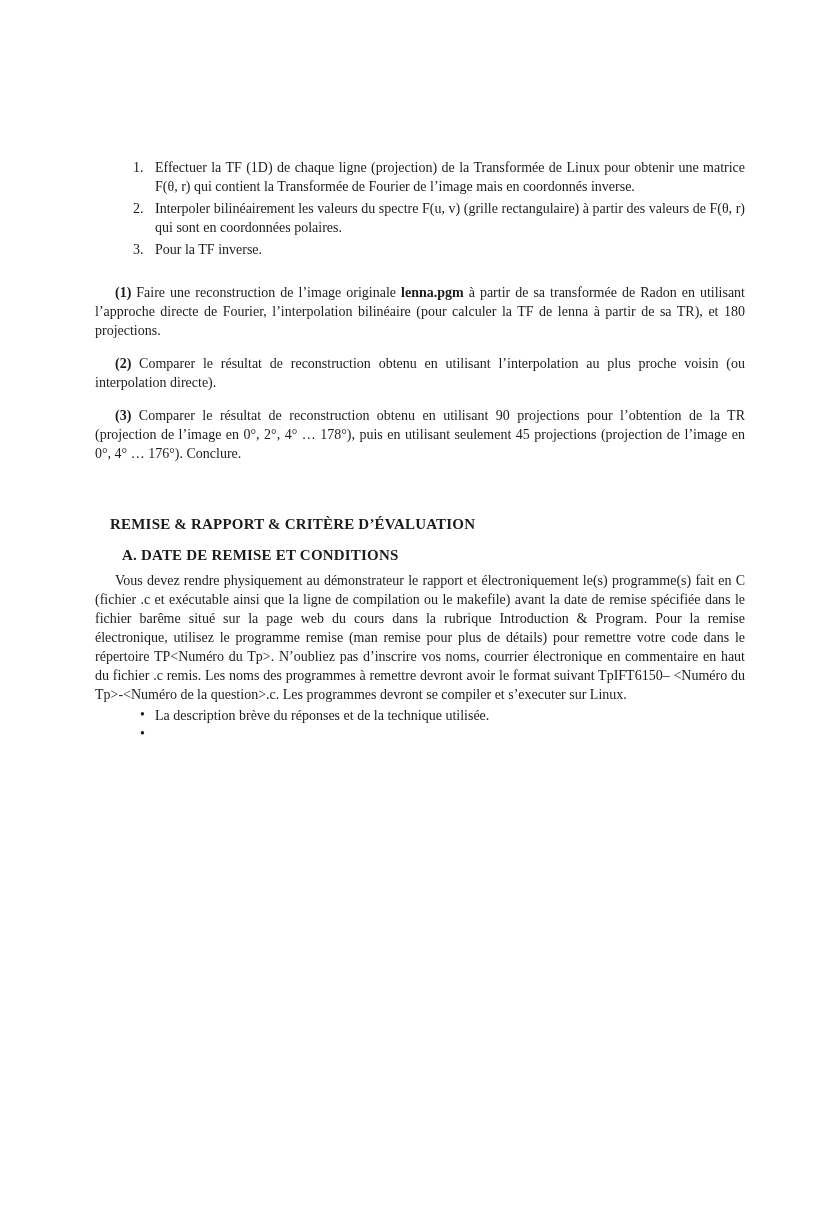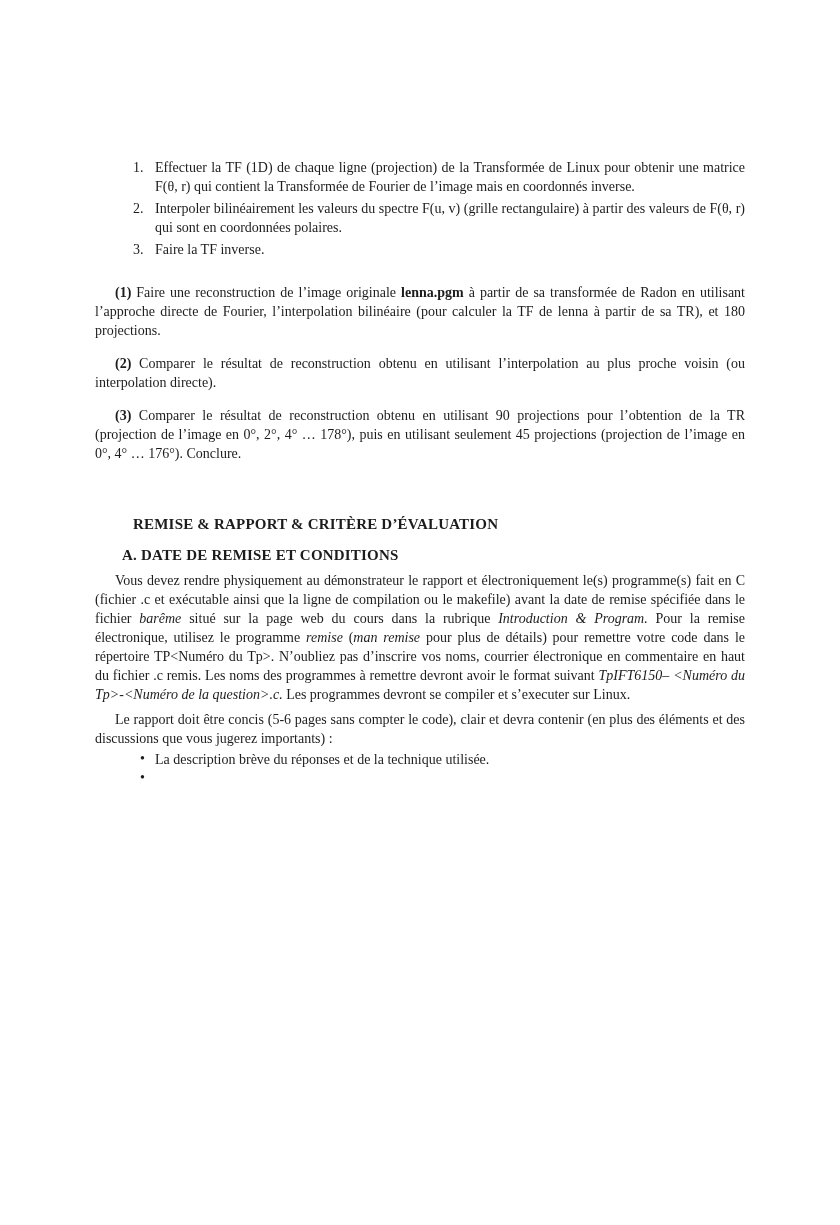--- a/index.html
+++ b/index.html
@@ -38,21 +38,21 @@
   }
   .para {
     text-align: justify;
     text-indent: 20px;
     margin: 14px 0 0 0;
   }
   .para-first { margin-top: 24px; }
   .h1 {
     font-weight: bold;
     font-size: 15px;
-    margin: 52px 0 0 38px;
+    margin: 52px 0 0 15px;
     letter-spacing: 0.2px;
   }
   .h2 {
     font-weight: bold;
     font-size: 15px;
     margin: 12px 0 0 27px;
     letter-spacing: 0.2px;
   }
   .h2-b { margin-top: 8px; }
   .section-body { margin-top: 6px; }
@@ -63,53 +63,52 @@
     text-align: justify;
   }
   .bullet-marker {
     position: absolute;
     left: 45px;
     top: -1px;
   }
   
   .sn { }
   .sb { font-weight: bold; }
-  .si { font-style: italic; }
+  .si { }
   .sm { }
 </style>
 </head>
 <body>
 
 <div class="content">
 
   <div class="olist">
     <div class="olist-item">
       <span class="olist-num">1.</span>
       <span><span class="sn">Effectuer la TF (1D) de chaque ligne (projection) de la Transformée de Linux pour obtenir une matrice </span><span class="sm">F(θ, r)</span><span class="sn"> qui contient la Transformée de Fourier de l’image mais en coordonnés inverse.</span></span>
     </div>
     <div class="olist-item">
       <span class="olist-num">2.</span>
       <span><span class="sn">Interpoler bilinéairement les valeurs du spectre </span><span class="sm">F(u, v)</span><span class="sn"> (grille rectangulaire) à partir des valeurs de </span><span class="sm">F(θ, r)</span><span class="sn"> qui sont en coordonnées polaires.</span></span>
     </div>
     <div class="olist-item">
       <span class="olist-num">3.</span>
-      <span><span class="sn">Faire la TF inverse.</span></span>
+      <span><span class="sn">Pour la TF inverse.</span></span>
     </div>
   </div>
 
   <div class="para para-first"><span class="sb">(1)</span><span class="sn"> Faire une reconstruction de l’image originale </span><span class="sb">lenna.pgm</span><span class="sn"> à partir de sa transformée de Radon en utilisant l’approche directe de Fourier, l’interpolation bilinéaire (pour calculer la TF de lenna à partir de sa TR), et 180 projections.</span></div>
   <div class="para"><span class="sb">(2)</span><span class="sn"> Comparer le résultat de reconstruction obtenu en utilisant l’interpolation au plus proche voisin (ou interpolation directe).</span></div>
   <div class="para"><span class="sb">(3)</span><span class="sn"> Comparer le résultat de reconstruction obtenu en utilisant 90 projections pour l’obtention de la TR (projection de l’image en 0°, 2°, 4° … 178°), puis en utilisant seulement 45 projections (projection de l’image en 0°, 4° … 176°). Conclure.</span></div>
 
   <div class="h1">REMISE &amp; RAPPORT &amp; CRITÈRE D’ÉVALUATION</div>
 
   <div class="h2">A. DATE DE REMISE ET CONDITIONS</div>
   <div class="para section-body"><span class="sn">Vous devez rendre physiquement au démonstrateur le rapport et électroniquement le(s) programme(s) fait en C (fichier .c et exécutable ainsi que la ligne de compilation ou le makefile) avant la date de remise spécifiée dans le fichier </span><span class="si">barême</span><span class="sn"> situé sur la page web du cours dans la rubrique </span><span class="si">Introduction &amp; Program.</span><span class="sn"> Pour la remise électronique, utilisez le programme </span><span class="si">remise</span><span class="sn"> (</span><span class="si">man remise</span><span class="sn"> pour plus de détails) pour remettre votre code dans le répertoire TP&lt;Numéro du Tp&gt;. N’oubliez pas d’inscrire vos noms, courrier électronique en commentaire en haut du fichier .c remis. Les noms des programmes à remettre devront avoir le format suivant </span><span class="si">TpIFT6150– &lt;Numéro du Tp&gt;-&lt;Numéro de la question&gt;.c.</span><span class="sn"> Les programmes devront se compiler et s’executer sur Linux.</span></div>
 
-  <div class="para section-body"><span class="sn">Le rapport doit être concis (5-6 pages sans compter le code), clair et devra contenir (en plus des éléments et des discussions que vous jugerez importants) :</span></div>
 
   <div class="bullets">
     <div class="bullet-item">
       <span class="bullet-marker">•</span>
       <span><span class="sn">La description brève du réponses et de la technique utilisée.</span></span>
     </div>
     <div class="bullet-item">
       <span class="bullet-marker">•</span>
     </div>
   </div>

